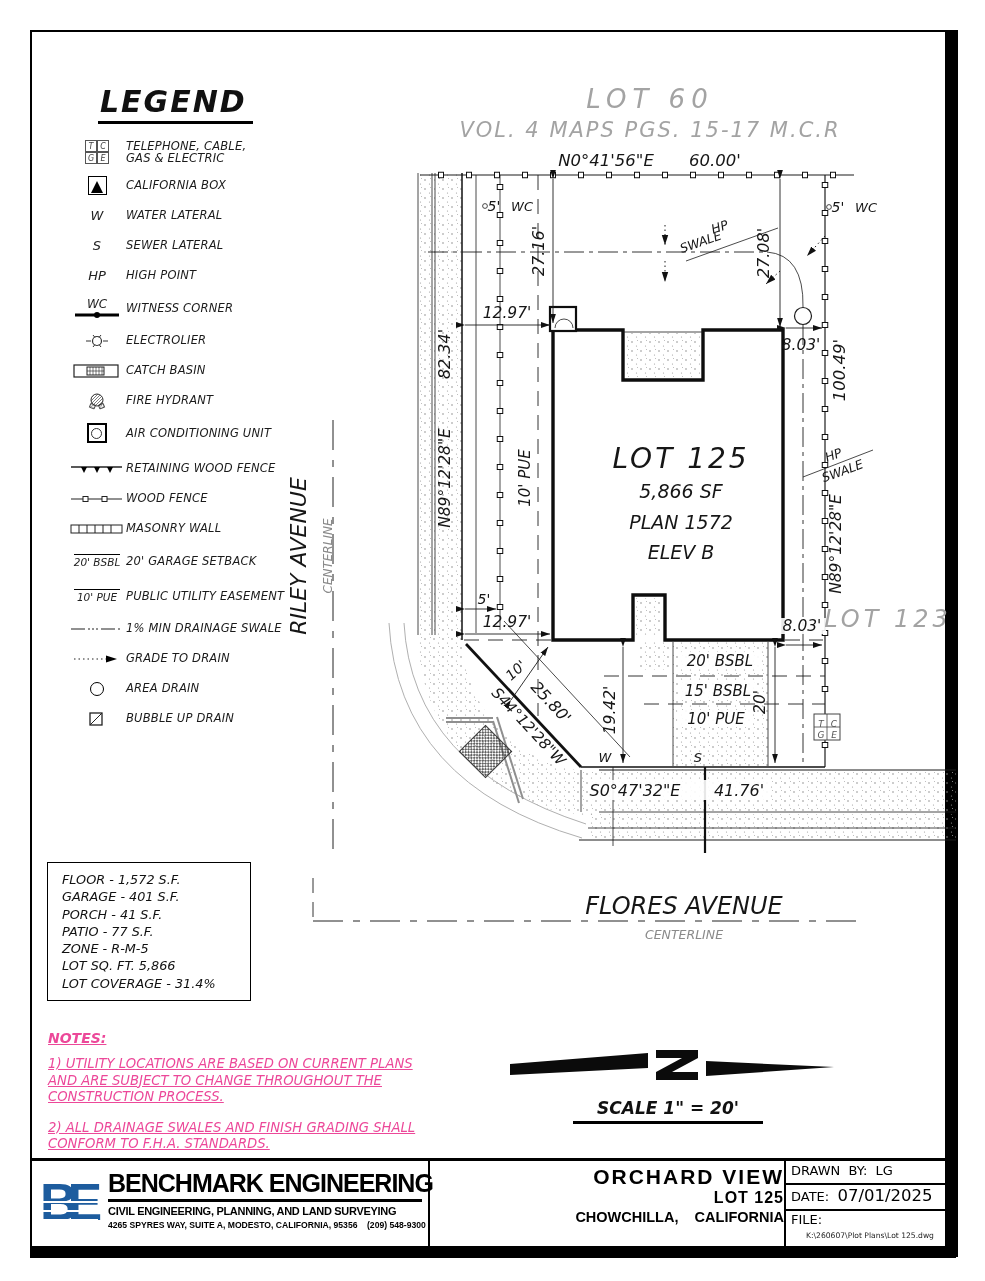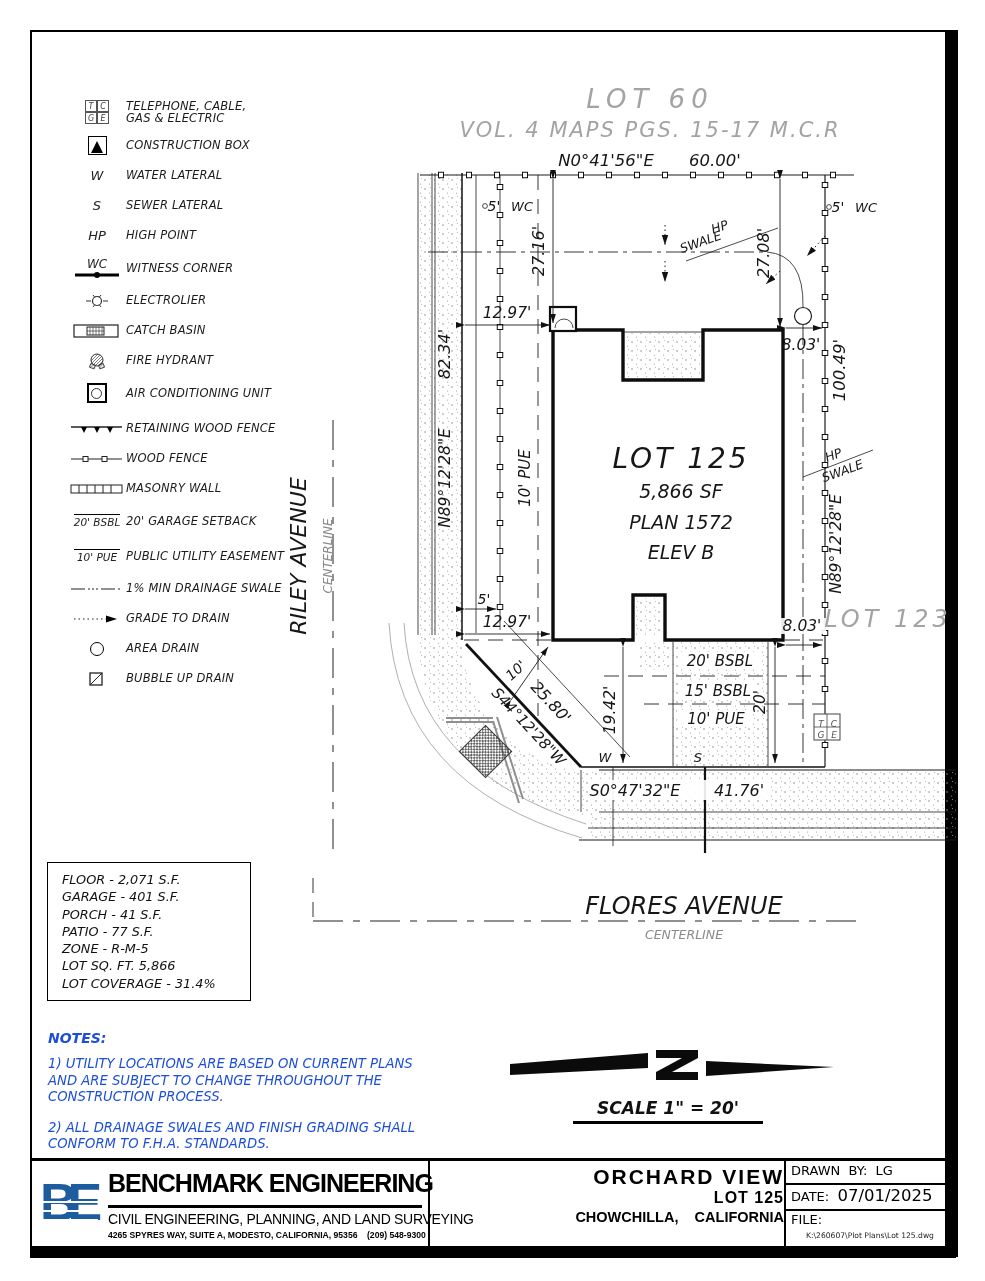--- a/index.html
+++ b/index.html
@@ -31,39 +31,39 @@
   .adrain{width:12px;height:12px;border:1.6px solid #000;border-radius:50%;}
   .setb{display:flex;flex-direction:column;align-items:center;width:58px;}
   .setb .ln{width:46px;border-top:1.6px solid #000;margin-bottom:1px;}
   .setb .tx{font-style:italic;font-size:10.5px;color:#222;}
 
   
   .stats{left:47px;top:862px;width:188px;border:1.6px solid #000;padding:8px 0 8px 14px;}
   .stats div{font-style:italic;font-size:12.8px;color:#111;line-height:17.3px;white-space:pre;}
 
   
-  .notes{left:48px;top:1030px;width:380px;color:#1d4ed8;}
+  .notes{left:48px;top:1030px;width:380px;color:#ec4899;text-decoration:underline;}
   .notes .nt{font-style:italic;font-size:14px;font-weight:bold;margin-bottom:10px;}
   .notes p{font-style:italic;font-size:13.2px;line-height:16.5px;margin:0 0 14px 0;font-weight:500;}
 
   
   .narrow{left:498px;top:1042px;width:340px;}
   .scale{margin:10px auto 0 auto;width:190px;text-align:center;border-bottom:3px solid #000;
          font-style:italic;font-size:17px;font-weight:bold;color:#111;padding-bottom:3px;white-space:pre;}
 
   
   .tblock{left:32px;top:1158px;width:914px;height:88px;border-top:3px solid #000;display:flex;color:#000;}
   .tb-left{width:396px;position:relative;}
   .logo{position:absolute;left:8px;top:12px;width:64px;height:62px;color:#1d5c9e;
         font-weight:bold;font-size:52px;letter-spacing:-10px;font-family:"Liberation Sans",sans-serif;line-height:58px;}
   .logo .stripe{position:absolute;left:0;width:58px;height:2px;background:#fff;}
   .tb-co{position:absolute;left:76px;top:8px;width:314px;}
   .co-name{font-family:"Liberation Sans",sans-serif;font-weight:bold;font-size:25px;letter-spacing:-1px;
-           border-bottom:3px solid #000;padding-bottom:7px;white-space:nowrap;}
-  .co-sub{font-family:"Liberation Sans",sans-serif;font-weight:normal;font-size:14px;letter-spacing:-0.3px;margin-top:3px;white-space:nowrap;}
+           border-bottom:3px solid #000;padding-bottom:1px;white-space:nowrap;}
+  .co-sub{font-family:"Liberation Sans",sans-serif;font-weight:bold;font-size:11px;letter-spacing:-0.3px;margin-top:3px;white-space:nowrap;}
   .co-addr{font-family:"Liberation Sans",sans-serif;font-weight:bold;font-size:8.6px;margin-top:3px;white-space:pre;}
   .tb-mid{width:354px;border-left:2.5px solid #000;border-right:2.5px solid #000;display:flex;flex-direction:column;}
   .tb-mid .proj{flex:1;text-align:right;padding-top:4px;}
   .proj .l1{font-family:"Liberation Sans",sans-serif;font-weight:bold;font-size:21px;letter-spacing:2px;}
   .proj .l2{font-family:"Liberation Sans",sans-serif;font-weight:bold;font-size:16px;letter-spacing:1px;}
   .proj .l3{font-family:"Liberation Sans",sans-serif;font-weight:bold;font-size:14.5px;margin-top:2px;white-space:pre;}
   .tb-mid .street{border-top:2.5px solid #000;height:21px;font-style:italic;font-size:14px;
                   display:flex;align-items:center;padding-left:6px;white-space:pre;}
   .tb-right{flex:1;display:flex;flex-direction:column;font-size:13px;}
   .tb-right .r1{height:20px;border-bottom:2px solid #000;padding:2px 0 0 5px;white-space:pre;}
@@ -93,20 +93,21 @@
 </style>
 </head>
 <body>
 
 <div class="sheet">
   <div class="abs frame"></div>
   <div class="abs rbar"></div>
   <div class="abs bbar"></div>
 
   <div class="abs legend">
+    <div class="lg-title">LEGEND</div>
     <div class="lg-rows">
       <div class="lg-row" style="min-height:32px;">
         <div class="lg-sym">
             <span class="tcge">
               <span>T</span>
               <span>C</span>
               <span>G</span>
               <span>E</span>
             </span>
           </div>
@@ -114,21 +115,21 @@
             <div>TELEPHONE, CABLE,</div>
             <div>GAS &amp; ELECTRIC</div>
           </div>
       </div>
       <div class="lg-row">
         <div class="lg-sym">
             <span class="trbox">
               <span class="tri"></span>
             </span>
           </div>
-        <div class="lg-lbl">CONSTRUCTION BOX</div>
+        <div class="lg-lbl">CALIFORNIA BOX</div>
       </div>
       <div class="lg-row">
         <div class="lg-sym">W</div>
         <div class="lg-lbl">WATER LATERAL</div>
       </div>
       <div class="lg-row">
         <div class="lg-sym">S</div>
         <div class="lg-lbl">SEWER LATERAL</div>
       </div>
       <div class="lg-row">
@@ -452,21 +453,21 @@
     <text class="pt" x="347" y="718" font-size="16">S0°47'32"E</text>
     <text class="pt" x="451" y="718" font-size="16">41.76'</text>
 
     <text class="pt" transform="translate(18,478) rotate(-90)" font-size="22">RILEY AVENUE</text>
     <text class="pt" transform="translate(44,478) rotate(-90)" font-size="12" style="fill:#8a8a8a">CENTERLINE</text>
     <text class="pt" x="396" y="836" font-size="24">FLORES AVENUE</text>
     <text class="pt" x="396" y="861" font-size="12.5" style="fill:#8a8a8a">CENTERLINE</text>
   </svg>
 
   <div class="abs stats">
-    <div>FLOOR - 2,071 S.F.</div>
+    <div>FLOOR - 1,572 S.F.</div>
     <div>GARAGE - 401 S.F.</div>
     <div>PORCH - 41 S.F.</div>
     <div>PATIO - 77 S.F.</div>
     <div>ZONE - R-M-5</div>
     <div>LOT SQ. FT. 5,866</div>
     <div>LOT COVERAGE - 31.4%</div>
   </div>
 
   <div class="abs notes">
     <div class="nt">NOTES:</div>

